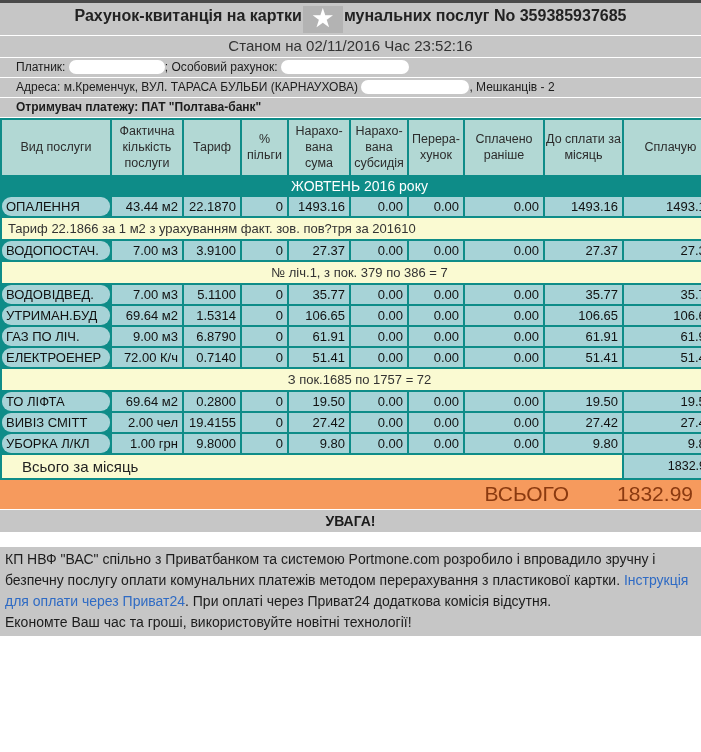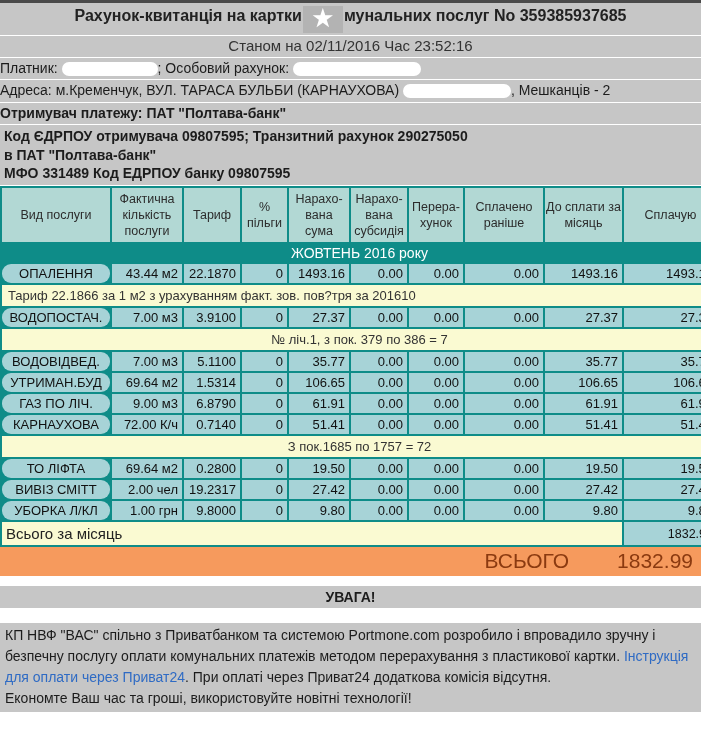--- a/index.html
+++ b/index.html
@@ -7,21 +7,21 @@
   body {
     width:701px;
     font-family:"Liberation Sans", sans-serif;
     color:#1c1c1c;
     -webkit-font-smoothing:antialiased;
   }
   .page { width:701px; background:#ffffff; position:relative; }
   .topbar { height:3px; background:#4a4a4a; }
 
   
-  .grow { background:#c6c6c6; padding:2px 0; margin-bottom:1px; font-size:14px; line-height:1.25; }
+  .grow { background:#c6c6c6; padding:2px 16px; margin-bottom:1px; font-size:12px; line-height:1.25; }
   .grow.center { text-align:center; }
   .grow.bold { font-weight:bold; }
   .title-row { font-size:16px; font-weight:bold; padding:3px 4px 2px; color:#222; }
   .sub-row { font-size:15px; color:#333; padding:1px 4px; }
 
   .star-tile {
     display:inline-block; width:40px; height:27px; background:#b3b3b3;
     color:#ffffff; font-size:23px; line-height:25px; text-align:center;
     vertical-align:-5px; margin:0 1px;
   }
@@ -39,53 +39,48 @@
   }
   table.bill th {
     background:#b2d8d4; font-size:12.5px; font-weight:normal; color:#2c2c2c;
     text-align:center; vertical-align:middle; padding:3px 1px; line-height:1.3;
   }
   table.bill td { font-size:13px; padding:2px 4px; color:#111; }
   tr.month-row td {
     background:#0e8c88; color:#ffffff; text-align:center; font-size:14px; padding:1px 2px;
   }
   tr.service-row td { background:#a7d3d7; }
-  td.c-left { text-align:center;border-radius:9px; }
+  td.c-left { text-align:left;border-radius:9px; }
   td.c-right { text-align:right; }
   tr.note-row td { background:#fafad2; font-size:13px; color:#333; padding:3px 6px; }
-  tr.sum-row td.sum-label { background:#fafad2; font-size:15px; color:#222; padding:3px 4px; }
+  tr.sum-row td.sum-label { background:#fafad2; font-size:15px; color:#222; padding:3px 20px; }
   tr.sum-row td.sum-val { background:#a7d3d7; text-align:right; font-size:12.5px; }
 
   .grand-total {
     background:#f69a5d; color:#8b3a10; display:flex; justify-content:flex-end;
-    align-items:center; gap:48px; font-size:21px; padding:2px 8px 3px 4px; margin-bottom:10px;
+    align-items:center; gap:48px; font-size:21px; padding:2px 8px 3px 4px; margin-bottom:1px;
   }
 
   .uvaga { background:#c6c6c6; text-align:center; font-weight:bold; font-size:14px; padding:3px 4px; margin-bottom:15px; }
 
   .textblock { background:#c6c6c6; padding:2px 5px 3px; margin-bottom:1px; font-size:14px; line-height:1.5; }
   a.lnk, .lnk { color:#2f6bc4; text-decoration:none; cursor:pointer; }
 </style>
 </head>
 <body>
 
 <div class="page">
   <div class="topbar"></div>
 
   <div class="grow center title-row"><span>Рахунок-квитанція на картки</span><span class="star-tile">★</span><span>мунальних послуг No 359385937685</span></div>
   <div class="grow center sub-row">Станом на 02/11/2016 Час 23:52:16</div>
 
   <div class="grow"><span>Платник:</span> <span class="redact" style="width:96px"></span><span>; Особовий рахунок:</span> <span class="redact" style="width:128px"></span></div>
   <div class="grow"><span>Адреса: м.Кременчук, ВУЛ. ТАРАСА БУЛЬБИ (КАРНАУХОВА)</span> <span class="redact" style="width:108px"></span><span>, Мешканців - 2</span></div>
   <div class="grow bold">Отримувач платежу: ПАТ "Полтава-банк"</div>
-  <div class="infoblock">
-    <div>Код ЄДРПОУ отримувача 09807595; Транзитний рахунок 290275050</div>
-    <div>в ПАТ "Полтава-банк"</div>
-    <div>МФО 331489 Код ЕДРПОУ банку 09807595</div>
-  </div>
 
   <table class="bill">
     <colgroup>
       <col style="width:108px">
         <col style="width:70px">
         <col style="width:56px">
         <col style="width:45px">
         <col style="width:60px">
       <col style="width:56px">
         <col style="width:54px">
@@ -173,21 +168,21 @@
           <td class="c-right">6.8790</td>
           <td class="c-right">0</td>
           <td class="c-right">61.91</td>
           <td class="c-right">0.00</td>
           <td class="c-right">0.00</td>
           <td class="c-right">0.00</td>
           <td class="c-right">61.91</td>
           <td class="c-right">61.91</td>
         </tr>
         <tr class="service-row">
-          <td class="c-left">КАРНАУХОВА</td>
+          <td class="c-left">ЕЛЕКТРОЕНЕР</td>
           <td class="c-right">72.00 К/ч</td>
           <td class="c-right">0.7140</td>
           <td class="c-right">0</td>
           <td class="c-right">51.41</td>
           <td class="c-right">0.00</td>
           <td class="c-right">0.00</td>
           <td class="c-right">0.00</td>
           <td class="c-right">51.41</td>
           <td class="c-right">51.41</td>
         </tr>
@@ -202,21 +197,21 @@
           <td class="c-right">19.50</td>
           <td class="c-right">0.00</td>
           <td class="c-right">0.00</td>
           <td class="c-right">0.00</td>
           <td class="c-right">19.50</td>
           <td class="c-right">19.50</td>
         </tr>
         <tr class="service-row">
           <td class="c-left">ВИВІЗ СМІТТ</td>
           <td class="c-right">2.00 чел</td>
-          <td class="c-right">19.2317</td>
+          <td class="c-right">19.4155</td>
           <td class="c-right">0</td>
           <td class="c-right">27.42</td>
           <td class="c-right">0.00</td>
           <td class="c-right">0.00</td>
           <td class="c-right">0.00</td>
           <td class="c-right">27.42</td>
           <td class="c-right">27.42</td>
         </tr>
         <tr class="service-row">
           <td class="c-left">УБОРКА Л/КЛ</td>

